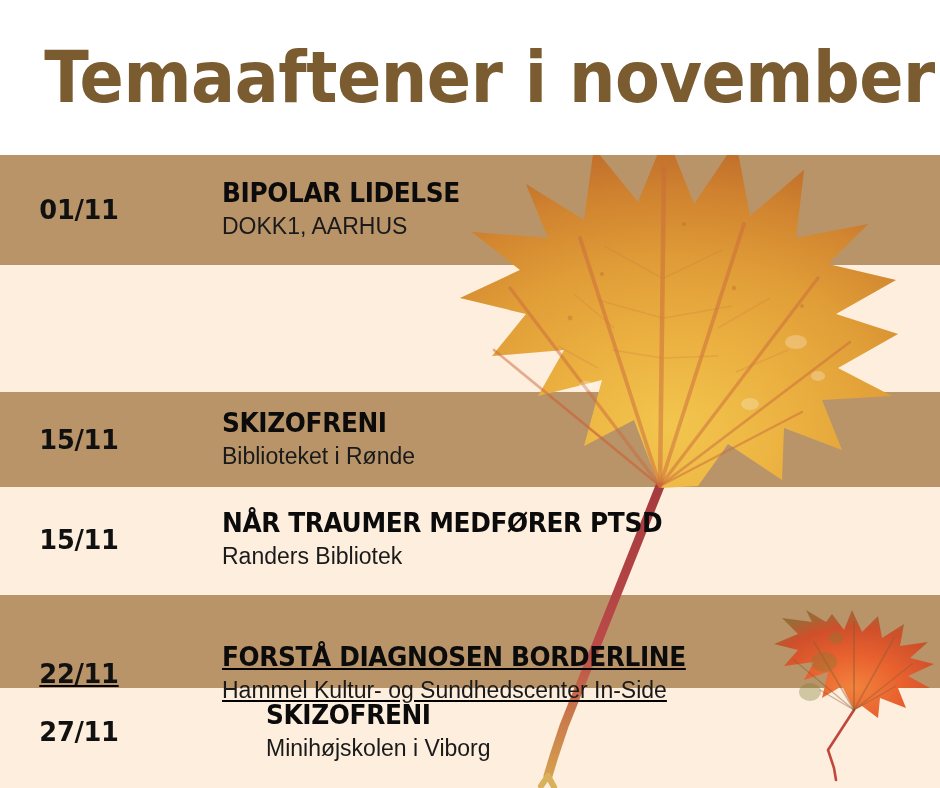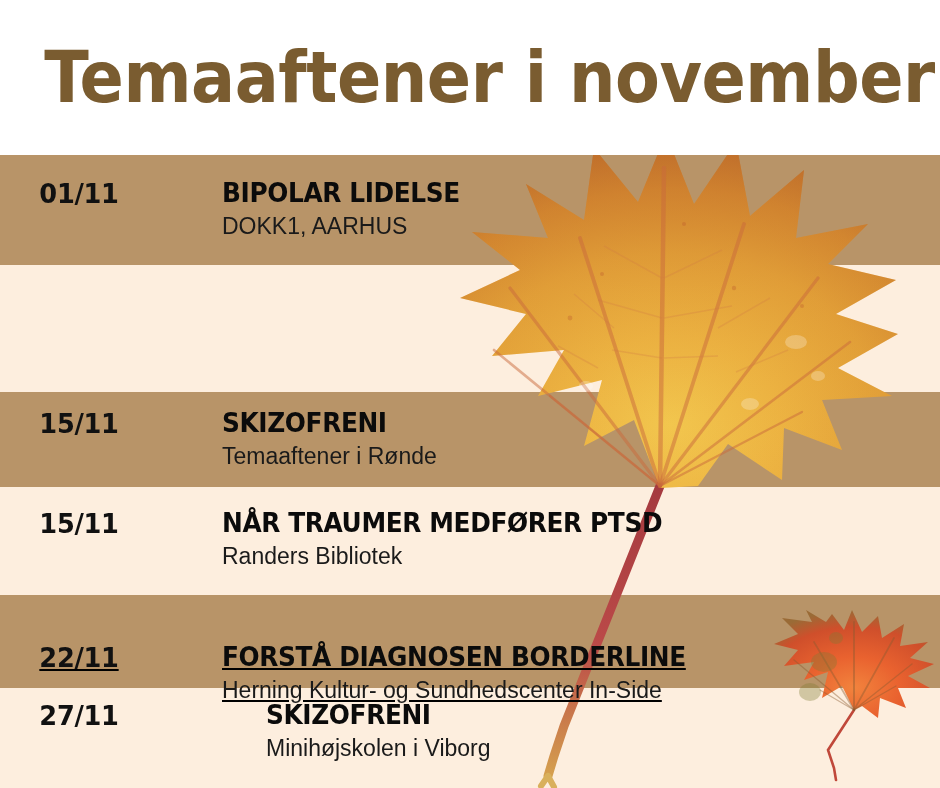--- a/index.html
+++ b/index.html
@@ -93,21 +93,21 @@
     top: 0;
     width: 940px;
     height: 788px;
     z-index: 4;
   }
   .row {
     position: absolute;
     left: 0;
     width: 940px;
     display: flex;
-    align-items: flex-start;
+    align-items: center;
   }
   .row-date {
     width: 158px;
     flex: 0 0 158px;
     text-align: center;
     font-family: "DejaVu Sans", sans-serif;
     font-weight: 700;
     font-size: 27px;
     color: #111111;
     letter-spacing: -0.3px;
@@ -283,37 +283,37 @@
         <div class="row-title">BIPOLAR LIDELSE</div>
         <div class="row-venue">DOKK1, AARHUS</div>
       </div>
     </div>
 
 
     <div class="row" style="top:408px;">
       <div class="row-date">15/11</div>
       <div class="row-body">
         <div class="row-title">SKIZOFRENI</div>
-        <div class="row-venue">Temaaftener i Rønde</div>
+        <div class="row-venue">Biblioteket i Rønde</div>
       </div>
     </div>
 
     <div class="row" style="top:508px;">
       <div class="row-date">15/11</div>
       <div class="row-body">
         <div class="row-title">NÅR TRAUMER MEDFØRER PTSD</div>
         <div class="row-venue">Randers Bibliotek</div>
       </div>
     </div>
 
     <div class="row" style="top:642px;text-decoration:underline;">
       <div class="row-date">22/11</div>
       <div class="row-body">
         <div class="row-title">FORSTÅ DIAGNOSEN BORDERLINE</div>
-        <div class="row-venue">Herning Kultur- og Sundhedscenter In-Side</div>
+        <div class="row-venue">Hammel Kultur- og Sundhedscenter In-Side</div>
       </div>
     </div>
 
     <div class="row" style="top:700px;gap:44px;">
       <div class="row-date">27/11</div>
       <div class="row-body">
         <div class="row-title">SKIZOFRENI</div>
         <div class="row-venue">Minihøjskolen i Viborg</div>
       </div>
     </div>

